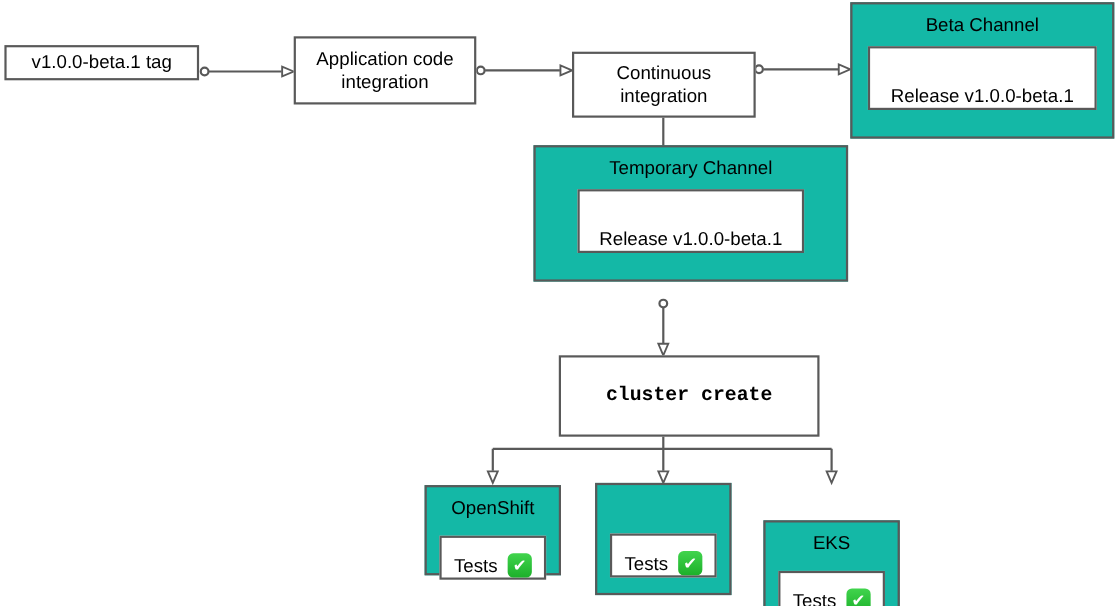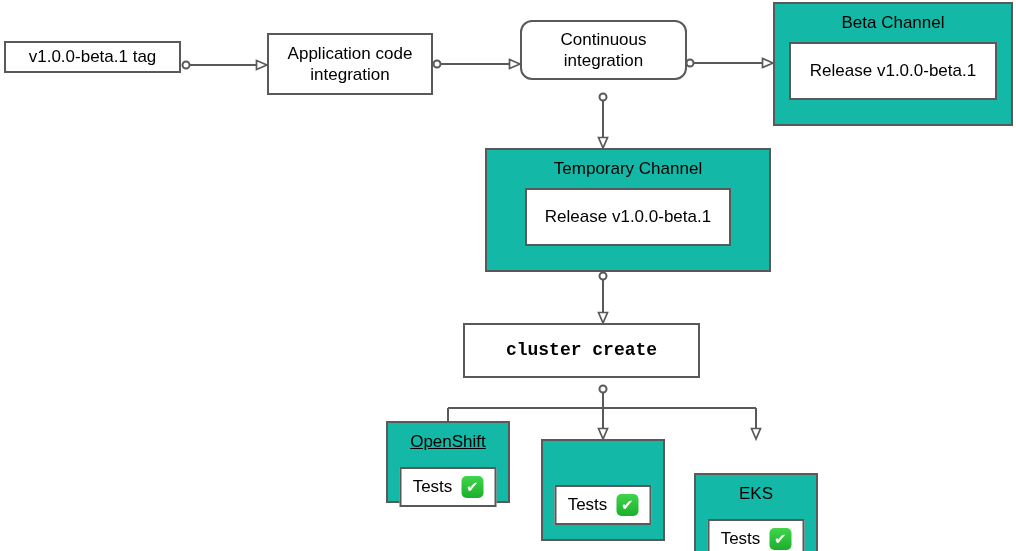--- a/index.html
+++ b/index.html
@@ -48,21 +48,21 @@
     margin-top: 9px;
   }
   .inner {
     position: absolute;
     box-sizing: border-box;
     border: 2px solid #595959;
     background: #ffffff;
     left: 50%;
     transform: translateX(-50%);
     display: flex;
-    align-items: center;
+    align-items: flex-end;
     justify-content: center;
     text-align: center;
     font-size: 17px;
     white-space: nowrap;
   }
   .mono {
     font-family: "Liberation Mono", "DejaVu Sans Mono", monospace;
     font-weight: bold;
     font-size: 18px;
   }
@@ -117,43 +117,43 @@
   </svg>
 
   <div class="box" style="left:4px; top:41px; width:177px; height:32px;">
     <span>v1.0.0-beta.1 tag</span>
   </div>
 
   <div class="box" style="left:267px; top:33px; width:166px; height:62px;">
     <span>Application code integration</span>
   </div>
 
-  <div class="box" style="left:520px; top:20px; width:167px; height:60px;border-radius:12px;">
+  <div class="box" style="left:520px; top:47px; width:167px; height:60px;">
     <span>Continuous integration</span>
   </div>
 
   <div class="group" style="left:773px; top:2px; width:240px; height:124px;">
     <div class="group-label">Beta Channel</div>
     <div class="inner" style="top:38px; width:208px; height:58px;">
       <span>Release v1.0.0-beta.1</span>
     </div>
   </div>
 
-  <div class="group" style="left:485px; top:148px; width:286px; height:124px;">
+  <div class="group" style="left:485px; top:132px; width:286px; height:124px;">
     <div class="group-label">Temporary Channel</div>
     <div class="inner" style="top:38px; width:206px; height:58px;">
       <span>Release v1.0.0-beta.1</span>
     </div>
   </div>
 
-  <div class="box mono" style="left:463px; top:323px; width:237px; height:55px;">
+  <div class="box mono" style="left:508px; top:323px; width:237px; height:74px;">
     <span>cluster create</span>
   </div>
 
-  <div class="group" style="left:386px; top:421px; width:124px; height:82px;text-decoration:underline;">
+  <div class="group" style="left:386px; top:441px; width:124px; height:82px;">
     <div class="group-label">OpenShift</div>
     <div class="inner" style="top:44px; width:97px; height:40px;">
       <span>Tests</span>
       <span class="check">✔</span>
     </div>
   </div>
 
   <div class="group" style="left:541px; top:439px; width:124px; height:102px;">
     <div class="inner" style="top:44px; width:97px; height:40px;">
       <span>Tests</span>

